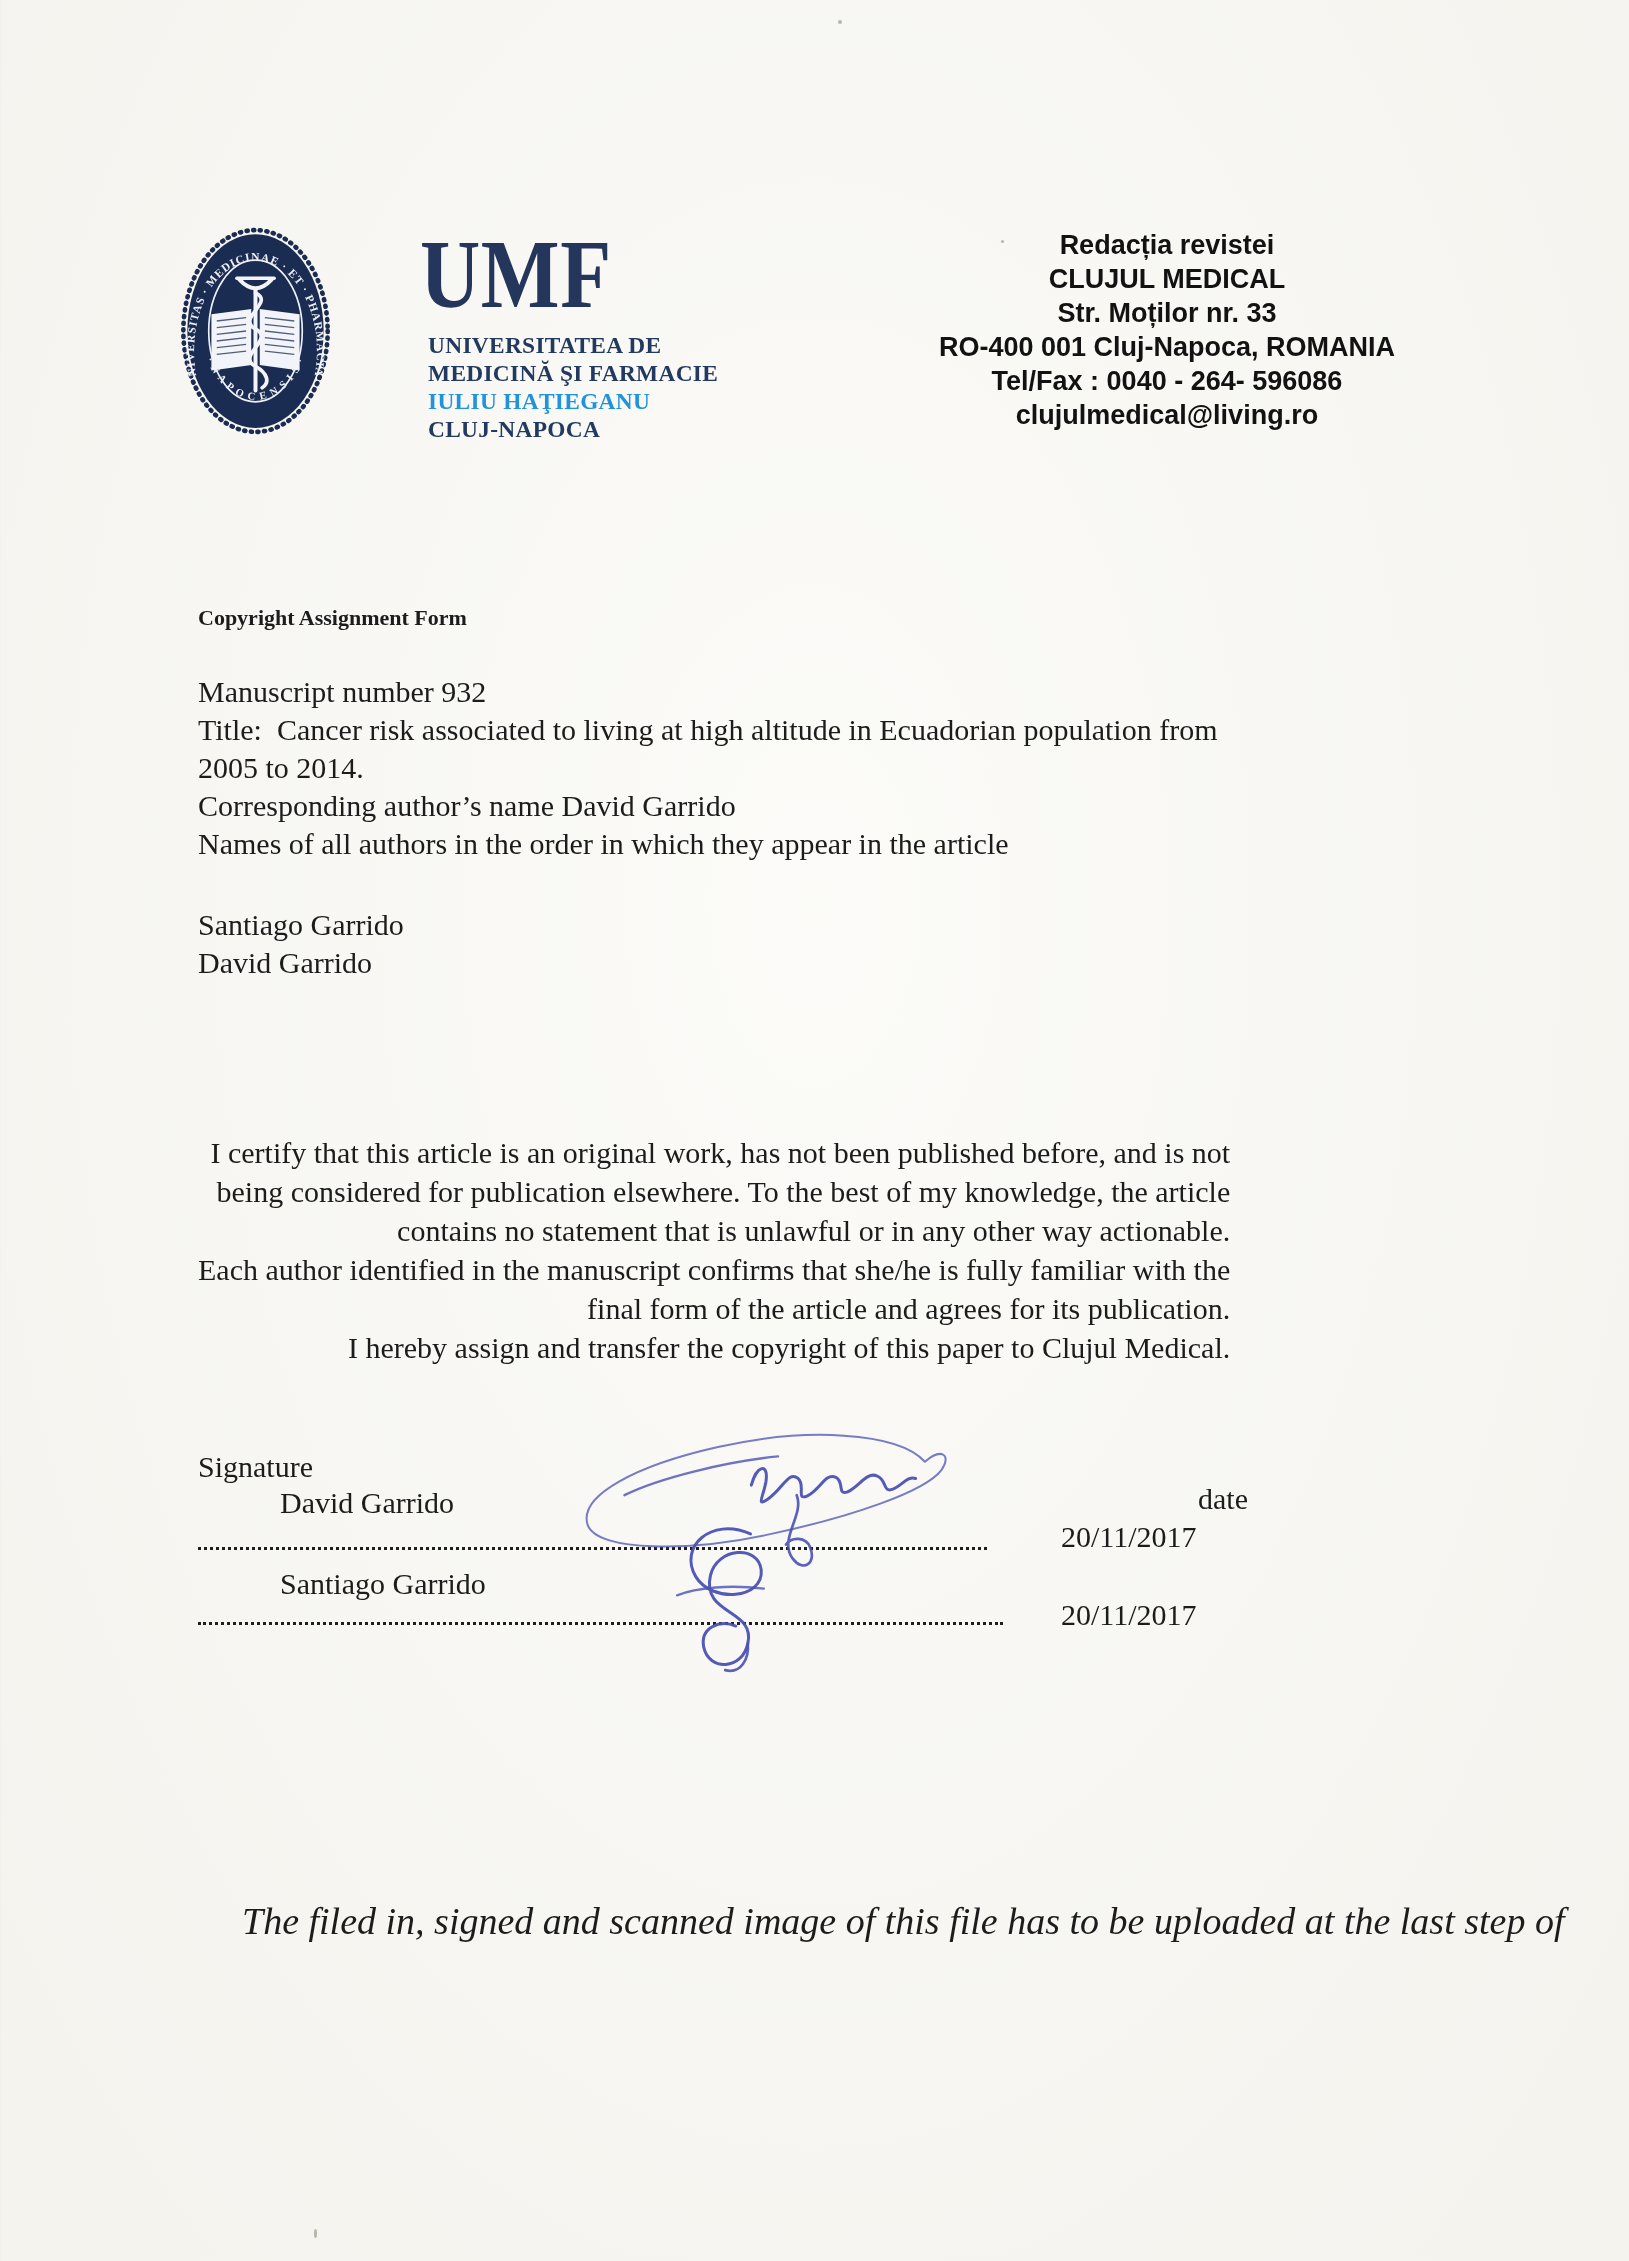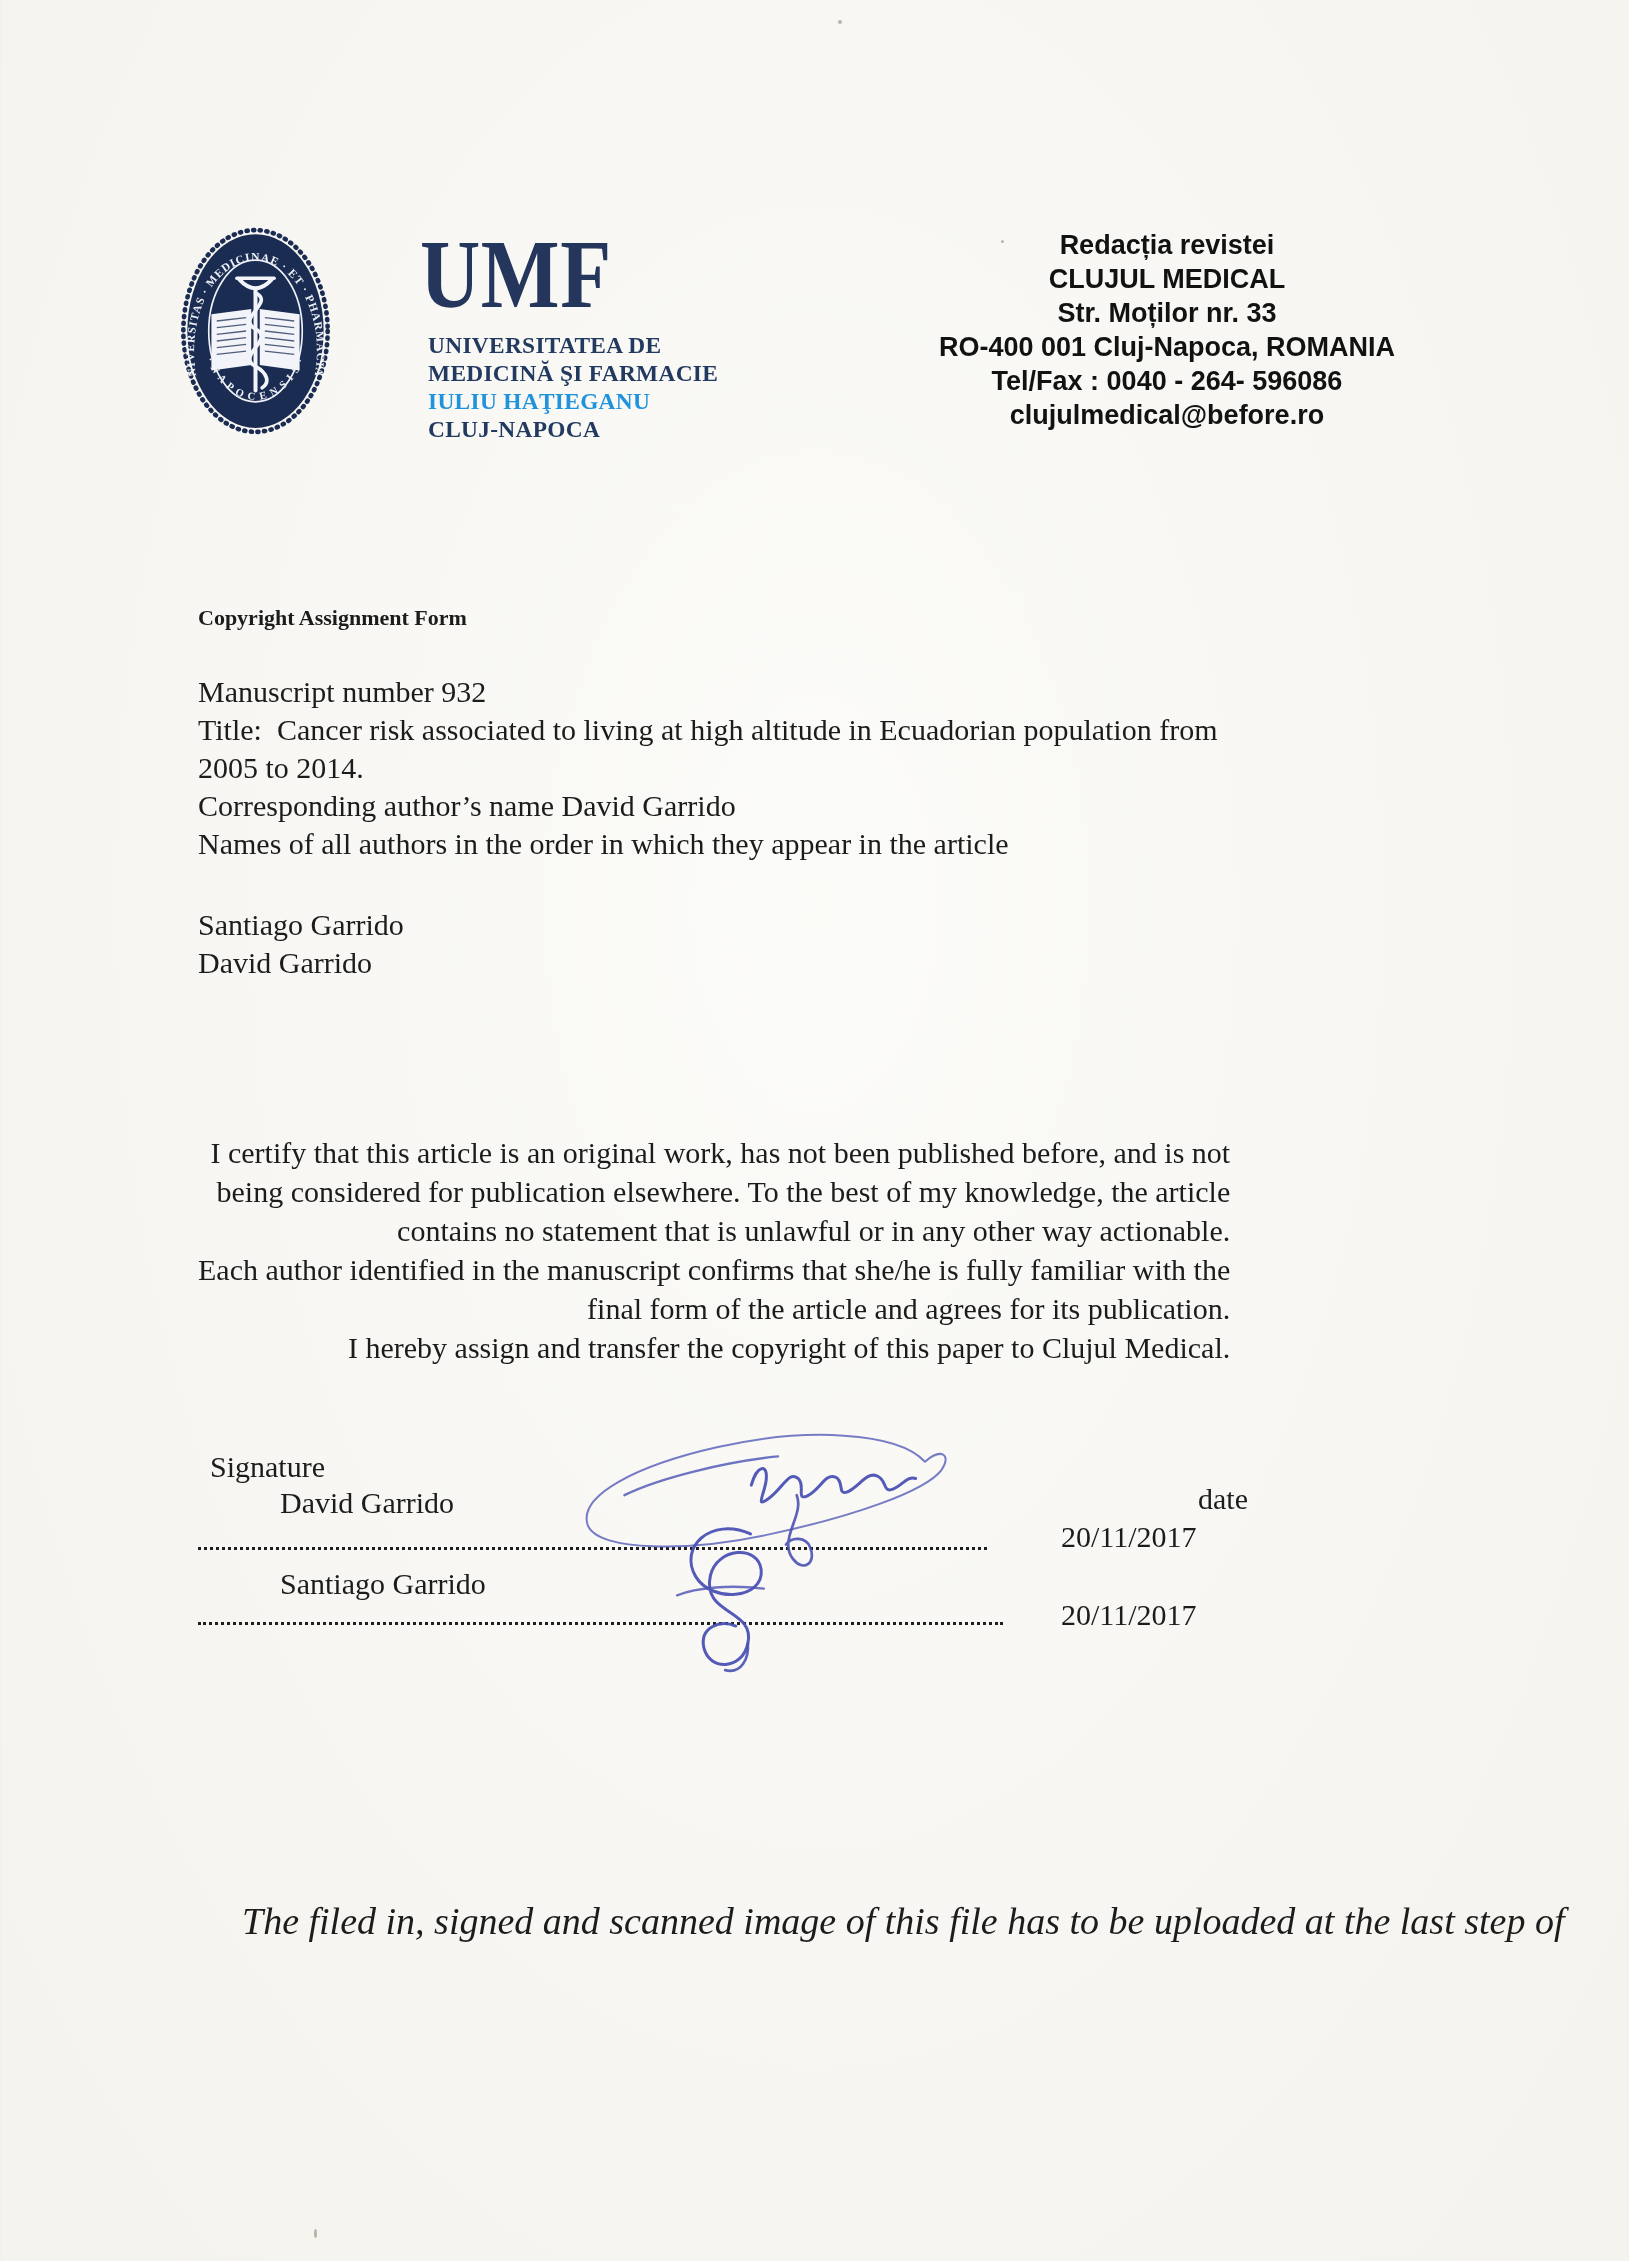--- a/index.html
+++ b/index.html
@@ -44,21 +44,21 @@
   
   .doc-title{
     left:198px;top:606px;
     font-weight:bold;font-size:22px;line-height:1.1;
   }
   .body-block{left:198px;top:673px;font-size:30px;line-height:38px;}
   .authors-block{left:198px;top:906px;font-size:30px;line-height:38px;}
   .cert-block{left:198px;top:1133px;font-size:30px;line-height:39px;text-align:right;}
 
   
-  .sig-label{left:198px;top:1450px;font-size:30px;margin-left:12px;}
+  .sig-label{left:198px;top:1450px;font-size:30px;}
   .sig-name-1{left:280px;top:1486px;font-size:30px;}
   .date-label{left:1198px;top:1482px;font-size:30px;}
   .date-1{left:1061px;top:1520px;font-size:30px;}
   .dotline-1{left:198px;top:1527px;width:789px;height:20px;border-bottom:3.3px dotted #1e1e1e;}
   .sig-name-2{left:280px;top:1567px;font-size:30px;}
   .date-2{left:1061px;top:1598px;font-size:30px;}
   .dotline-2{left:198px;top:1602px;width:805px;height:20px;border-bottom:3.3px dotted #1e1e1e;}
   .ink{pointer-events:none;}
   .ink-1{left:551px;top:1415px;width:414px;height:167px;}
   .ink-2{left:637px;top:1515px;width:207px;height:164px;}
@@ -128,21 +128,21 @@
     <div class="nowrap accent">IULIU HAŢIEGANU</div>
     <div class="nowrap">CLUJ-NAPOCA</div>
   </div>
 
   <div class="abs addr-block">
     <div class="nowrap">Redacția revistei</div>
     <div class="nowrap">CLUJUL MEDICAL</div>
     <div class="nowrap">Str. Moților nr. 33</div>
     <div class="nowrap">RO-400 001 Cluj-Napoca, ROMANIA</div>
     <div class="nowrap">Tel/Fax : 0040 - 264- 596086</div>
-    <div class="nowrap">clujulmedical@before.ro</div>
+    <div class="nowrap">clujulmedical@living.ro</div>
   </div>
 
   <div class="abs doc-title nowrap">Copyright Assignment Form</div>
 
   <div class="abs body-block">
     <div class="nowrap">Manuscript number 932</div>
     <div class="nowrap">Title:&nbsp; Cancer risk associated to living at high altitude in Ecuadorian population from</div>
     <div class="nowrap">2005 to 2014.</div>
     <div class="nowrap">Corresponding author’s name David Garrido</div>
     <div class="nowrap">Names of all authors in the order in which they appear in the article</div>

